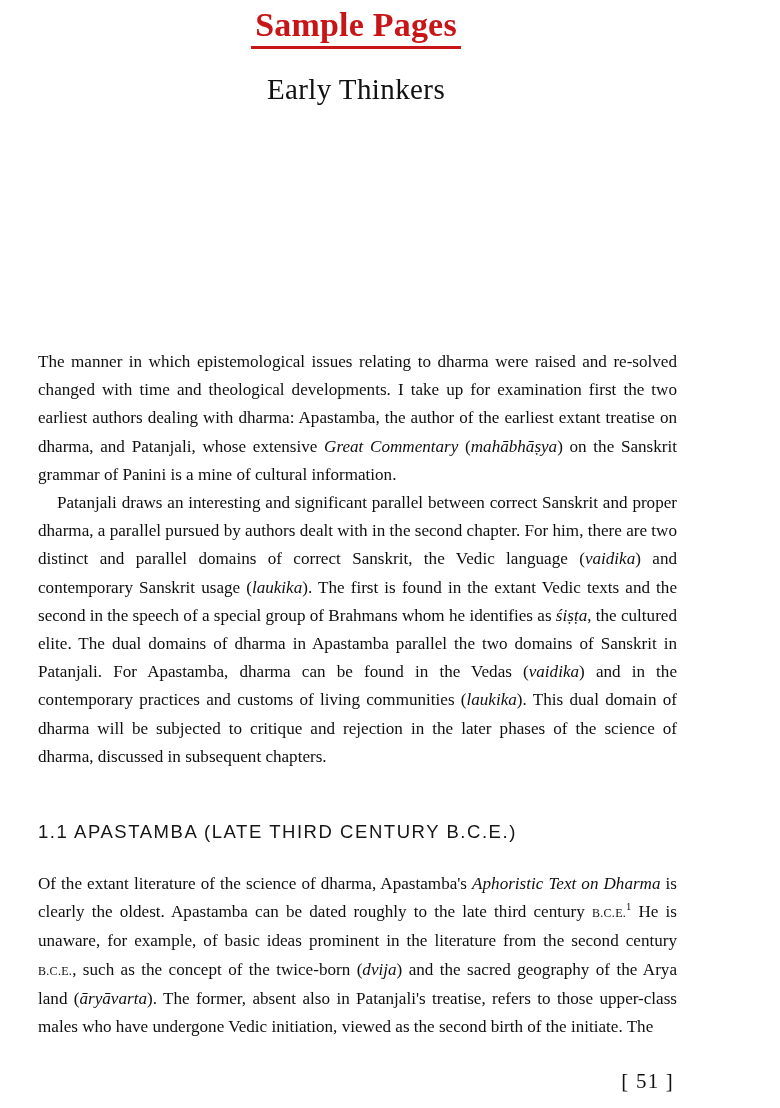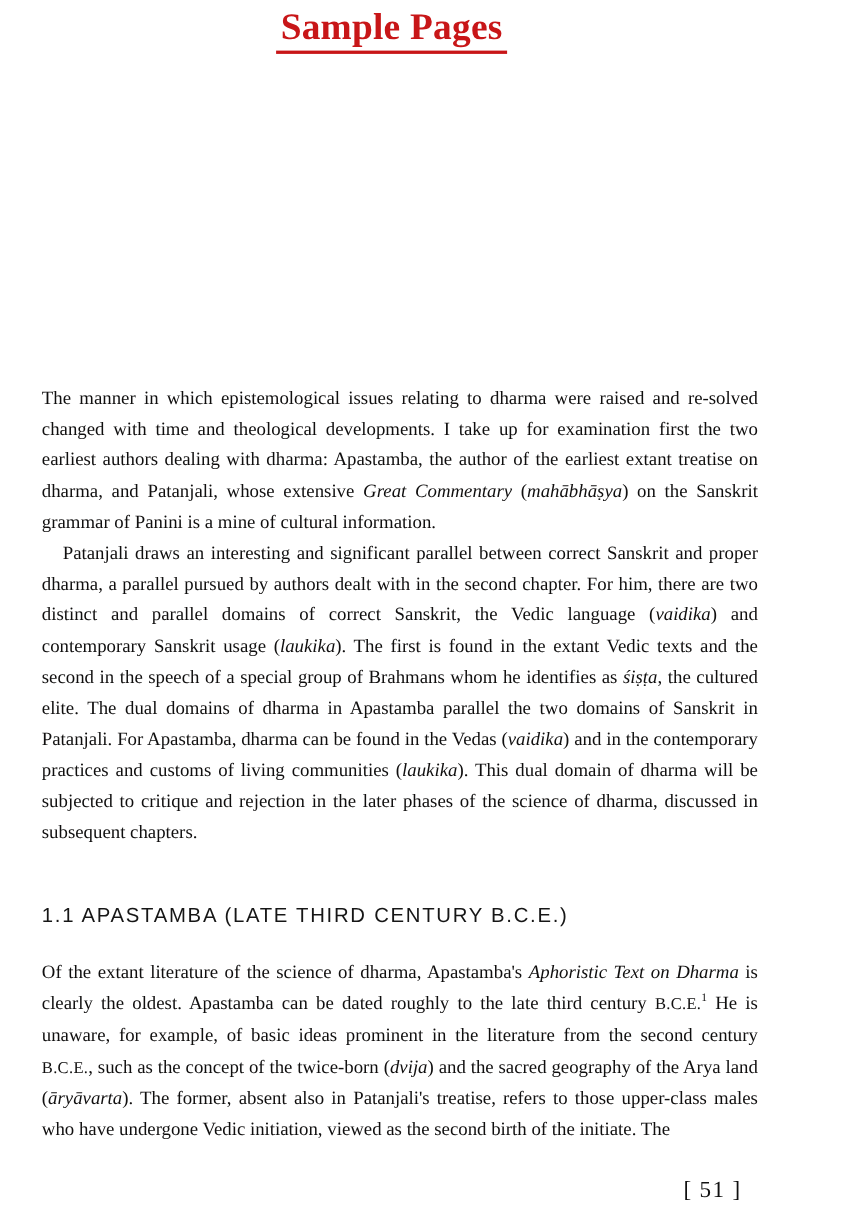--- a/index.html
+++ b/index.html
@@ -55,40 +55,40 @@
     font-weight: 400;
     letter-spacing: 0.4px;
     color: #111111;
     text-align: center;
   }
 
   
   .body-area {
     position: absolute;
     left: 38px;
-    right: 23px;
+    right: 35px;
     top: 348px;
   }
   p.para {
     margin: 0;
     font-size: 17.1px;
     line-height: 28.2px;
     text-align: justify;
     text-justify: inter-word;
     color: #100f0f;
     hyphens: manual;
   }
   p.para.indent {
     text-indent: 19px;
   }
   .it {
     font-style: italic;
   }
   .sc {
-    font-size: 15px;
+    font-size: 12px;
     letter-spacing: 0.3px;
   }
   sup.fn {
     font-size: 10.5px;
     vertical-align: super;
     line-height: 0;
   }
 
   
   .section-heading {
@@ -117,20 +117,21 @@
 </style>
 </head>
 <body>
 
 <div class="page" style="background: rgb(255, 255, 255);">
 
   <div class="header">
     <div>
       <span class="sample-title" style="color: rgb(200, 22, 24); border-bottom-color: rgb(200, 22, 24);">Sample Pages</span>
     </div>
+    <h1 class="chapter-title">Early Thinkers</h1>
   </div>
 
   <div class="body-area">
 
     <p class="para"><span>The manner in which epistemological issues relating to dharma were raised and re-solved changed with time and theological developments. I take up for examination first the two earliest authors dealing with dharma: Apastamba, the author of the earliest extant treatise on dharma, and Patanjali, whose extensive </span><span class="it">Great Commentary</span><span> (</span><span class="it">mahābhāṣya</span><span>) on the Sanskrit grammar of Panini is a mine of cultural information.</span></p>
 
     <p class="para indent"><span>Patanjali draws an interesting and significant parallel between correct Sanskrit and proper dharma, a parallel pursued by authors dealt with in the second chapter. For him, there are two distinct and parallel domains of correct Sanskrit, the Vedic language (</span><span class="it">vaidika</span><span>) and contemporary Sanskrit usage (</span><span class="it">laukika</span><span>). The first is found in the extant Vedic texts and the second in the speech of a special group of Brahmans whom he identifies as </span><span class="it">śiṣṭa</span><span>, the cultured elite. The dual domains of dharma in Apastamba parallel the two domains of Sanskrit in Patanjali. For Apastamba, dharma can be found in the Vedas (</span><span class="it">vaidika</span><span>) and in the contemporary practices and customs of living communities (</span><span class="it">laukika</span><span>). This dual domain of dharma will be subjected to critique and rejection in the later phases of the science of dharma, discussed in subsequent chapters.</span></p>
 
     <div class="spacer-before-heading"></div>
 

